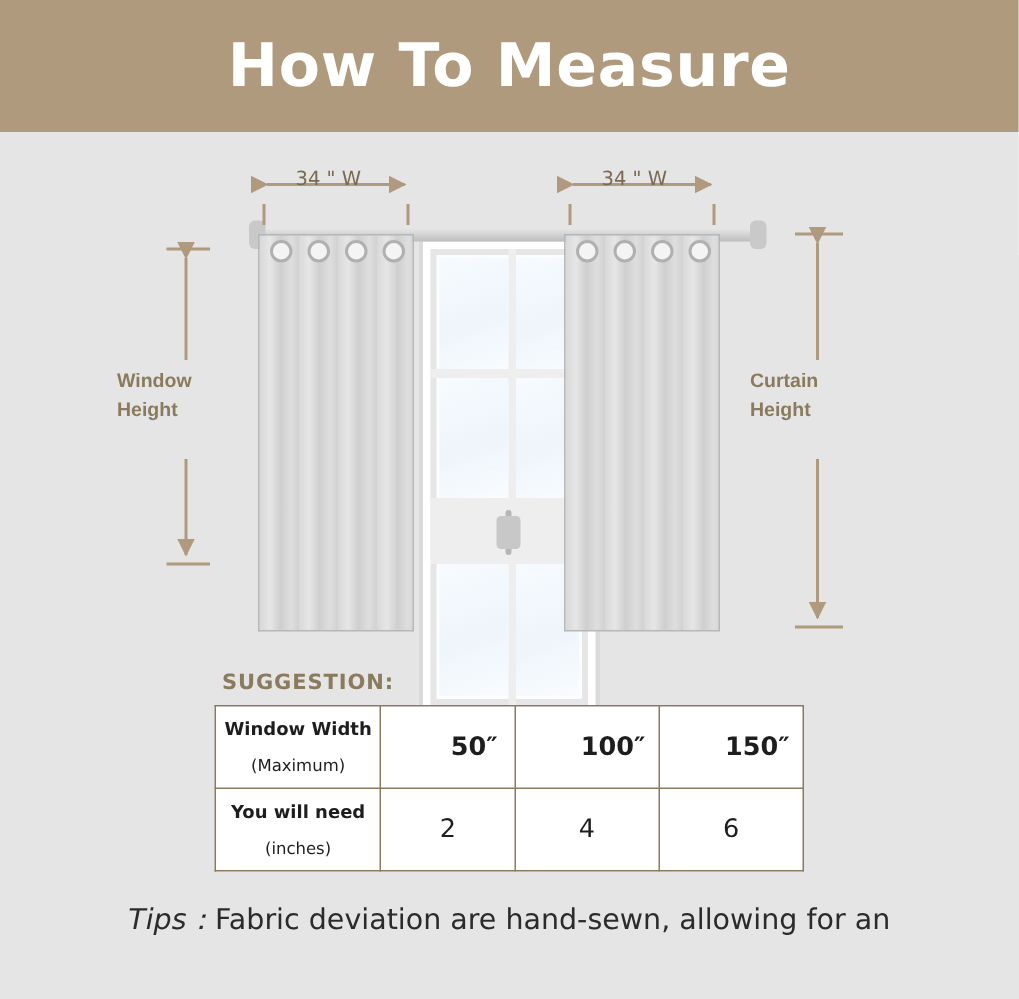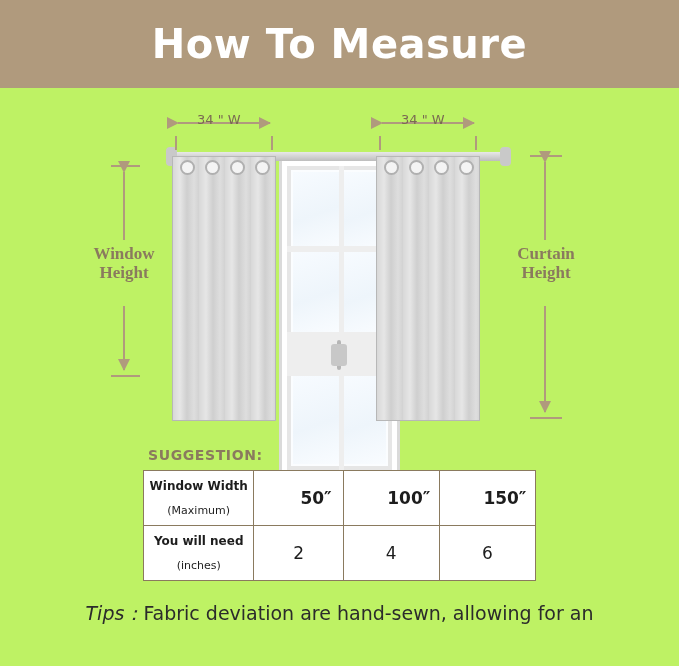--- a/index.html
+++ b/index.html
@@ -10,21 +10,21 @@
     width: 679px;
     height: 666px;
     background: #ffffff;
     font-family: "Liberation Sans", sans-serif;
     overflow: hidden;
   }
   .page {
     position: relative;
     width: 679px;
     height: 666px;
-    background: #bef264;
+    background: #e5e5e5;
   }
 
   
   .header {
     position: absolute;
     left: 0;
     top: 0;
     width: 679px;
     height: 88px;
     background: #b09a7d;
@@ -53,25 +53,25 @@
   .meas-label {
     position: absolute;
     color: #7a6a52;
     font-size: 13px;
     font-family: "DejaVu Sans", sans-serif;
     white-space: nowrap;
   }
   .side-label {
     position: absolute;
     color: #8a7a5e;
-    font-size: 17px;
+    font-size: 13px;
     font-weight: bold;
     line-height: 19px;
-    text-align: center;
-    font-family: Liberation Serif, serif;
+    text-align: left;
+    font-family: Liberation Sans, sans-serif;
     white-space: nowrap;
   }
 
   
   .window-frame {
     position: absolute;
     left: 279px;
     top: 70px;
     width: 121px;
     height: 320px;

